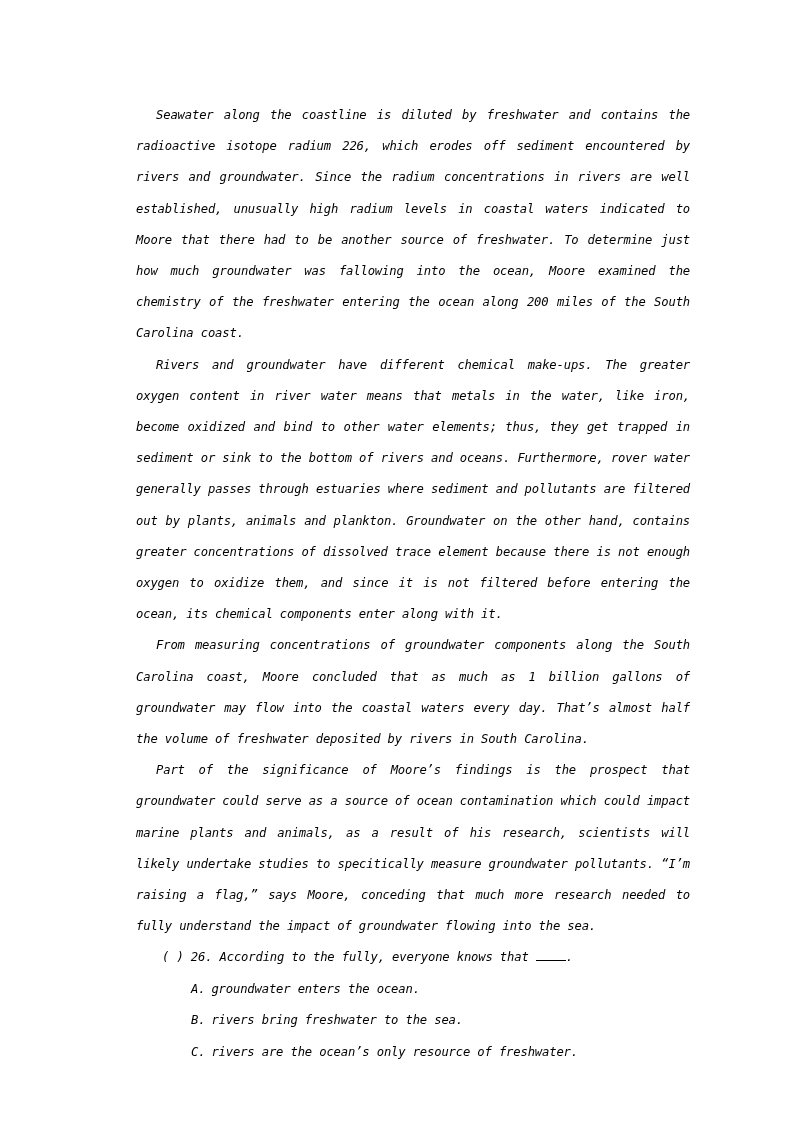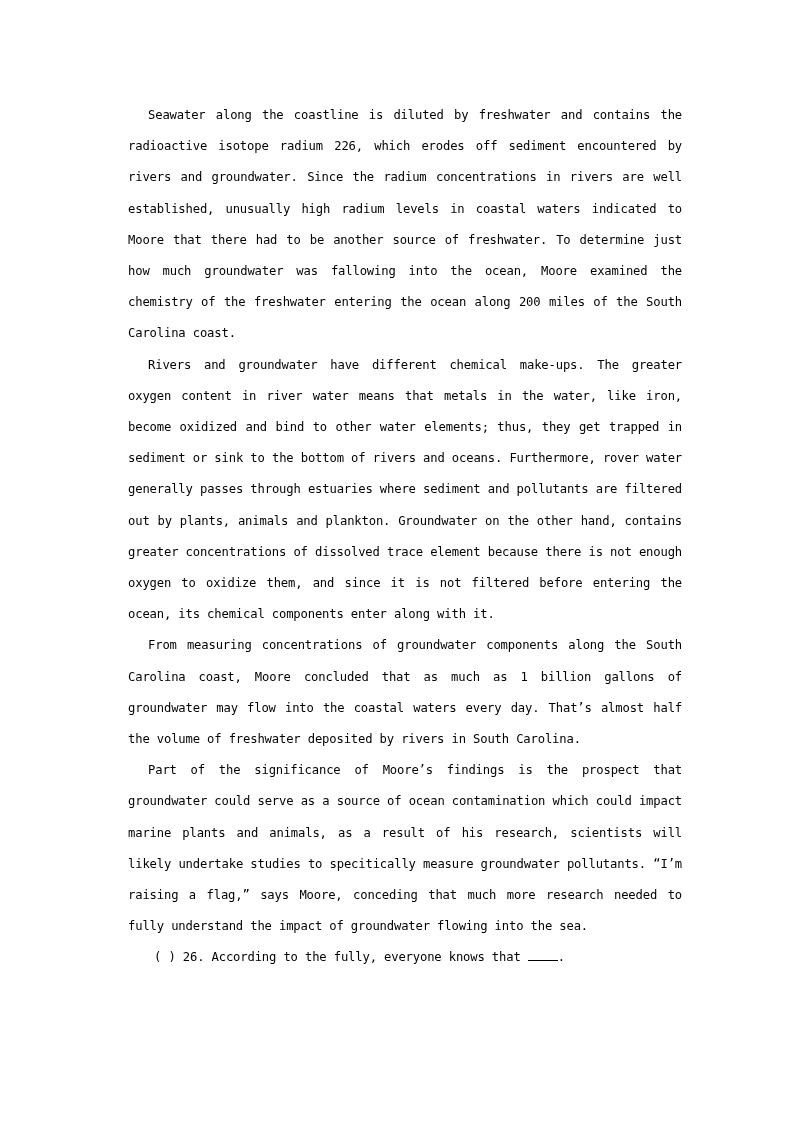--- a/index.html
+++ b/index.html
@@ -10,23 +10,24 @@
     body {
       width: 794px;
       height: 1123px;
       position: relative;
       overflow: hidden;
       font-family: "DejaVu Sans Mono", "Liberation Mono", monospace;
       color: #000000;
     }
     .page {
       position: absolute;
-      left: 128px;
+      left: 136px;
       top: 100px;
       width: 554px;
+      font-style: italic;
     }
     .para {
       margin: 0;
       font-size: 12.2px;
       line-height: 31.2px;
       text-align: justify;
       text-indent: 20px;
       letter-spacing: -0.15px;
       word-spacing: 0px;
     }
@@ -68,13 +69,24 @@
   <p class="para">From measuring concentrations of groundwater components along the South Carolina coast, Moore concluded that as much as 1 billion gallons of groundwater may flow into the coastal waters every day. That’s almost half the volume of freshwater deposited by rivers in South Carolina.</p>
   <p class="para">Part of the significance of Moore’s findings is the prospect that groundwater could serve as a source of ocean contamination which could impact marine plants and animals, as a result of his research, scientists will likely undertake studies to specitically measure groundwater pollutants. “I’m raising a flag,” says Moore, conceding that much more research needed to fully understand the impact of groundwater flowing into the sea.</p>
 
   <p class="question">
     <span>( )</span>
     <span>26.</span>
     <span>According to the fully, everyone knows that</span>
     <span class="blank"></span><span>.</span>
   </p>
 
+  <ul class="options">
+    <li class="option">
+      <span class="letter">A.</span><span>groundwater enters the ocean.</span>
+    </li>
+    <li class="option">
+      <span class="letter">B.</span><span>rivers bring freshwater to the sea.</span>
+    </li>
+    <li class="option">
+      <span class="letter">C.</span><span>rivers are the ocean’s only resource of freshwater.</span>
+    </li>
+  </ul>
 </div>
 
 </body></html>

